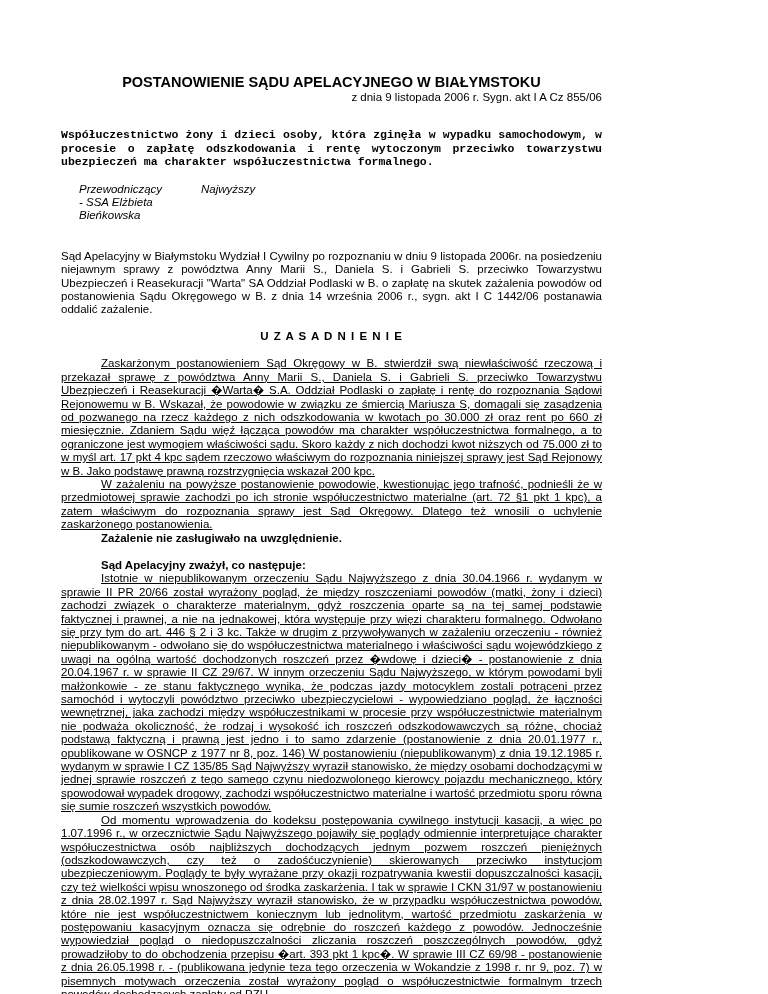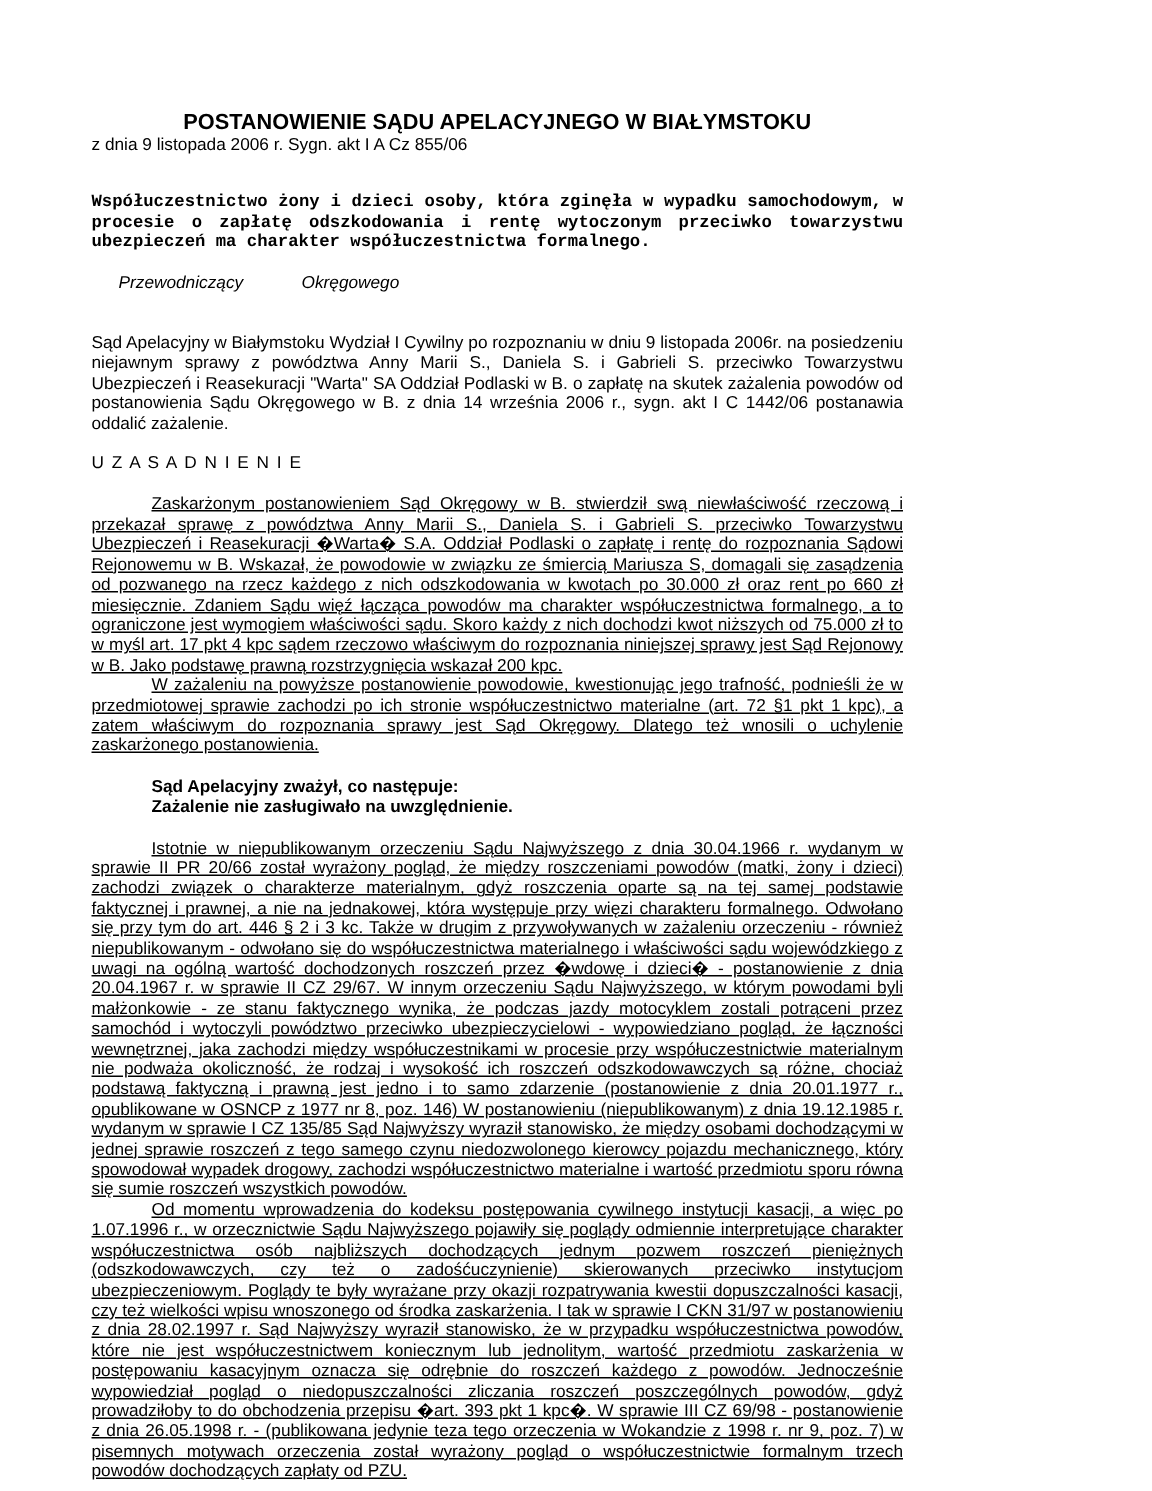--- a/index.html
+++ b/index.html
@@ -23,42 +23,42 @@
     text-align: justify;
   }
   .doc-title {
     text-align: center;
     font-weight: bold;
     font-size: 14.5px;
     line-height: 16px;
     margin: 0;
   }
   .doc-subtitle {
-    text-align: left;
+    text-align: right;
     margin: 1px 0 24px 0;
   }
   .thesis {
     font-weight: bold;
     margin: 0 0 14px 0;
     font-family: Liberation Mono, monospace;
   }
   .judges {
     display: grid;
     grid-template-columns: 122px 1fr;
     font-style: italic;
     text-align: left;
     margin: 0 0 27px 0;
   }
   .judges span { display: block; margin-left: 18px; }
   .intro {
     margin: 0 0 13px 0;
   }
   .section-heading {
-    text-align: left;
-    font-weight: normal;
+    text-align: center;
+    font-weight: bold;
     letter-spacing: 1px;
     margin: 13px 0 14px 0;
   }
   p.body-par {
     margin: 0;
     text-indent: 40px;
     text-decoration: underline;
   }
   .holding {
     font-weight: bold;
@@ -74,33 +74,34 @@
 <div class="page">
 
   <h1 class="doc-title">POSTANOWIENIE SĄDU APELACYJNEGO W BIAŁYMSTOKU</h1>
 
   <div class="doc-subtitle">z dnia 9 listopada 2006 r. Sygn. akt I A Cz 855/06</div>
 
   <p class="thesis">Współuczestnictwo żony i dzieci osoby, która zginęła w wypadku samochodowym, w procesie o zapłatę odszkodowania i rentę wytoczonym przeciwko towarzystwu ubezpieczeń ma charakter współuczestnictwa formalnego.</p>
 
   <div class="judges">
     <span>Przewodniczący</span>
-    <span>Okręgowego</span>
+    <span>Najwyższy</span>
+    <span>- SSA Elżbieta Bieńkowska</span>
     <span></span>
   </div>
 
   <p class="intro">Sąd Apelacyjny w Białymstoku Wydział I Cywilny po rozpoznaniu w dniu 9 listopada 2006r. na posiedzeniu niejawnym sprawy z powództwa Anny Marii S., Daniela S. i Gabrieli S. przeciwko Towarzystwu Ubezpieczeń i Reasekuracji "Warta" SA Oddział Podlaski w B. o zapłatę na skutek zażalenia powodów od postanowienia Sądu Okręgowego w B. z dnia 14 września 2006 r., sygn. akt I C 1442/06 postanawia oddalić zażalenie.</p>
 
   <div class="section-heading">U Z A S A D N I E N I E</div>
 
   <p class="body-par">Zaskarżonym postanowieniem Sąd Okręgowy w B. stwierdził swą niewłaściwość rzeczową i przekazał sprawę z powództwa Anny Marii S., Daniela S. i Gabrieli S. przeciwko Towarzystwu Ubezpieczeń i Reasekuracji �Warta� S.A. Oddział Podlaski o zapłatę i rentę do rozpoznania Sądowi Rejonowemu w B. Wskazał, że powodowie w związku ze śmiercią Mariusza S, domagali się zasądzenia od pozwanego na rzecz każdego z nich odszkodowania w kwotach po 30.000 zł oraz rent po 660 zł miesięcznie. Zdaniem Sądu więź łącząca powodów ma charakter współuczestnictwa formalnego, a to ograniczone jest wymogiem właściwości sądu. Skoro każdy z nich dochodzi kwot niższych od 75.000 zł to w myśl art. 17 pkt 4 kpc sądem rzeczowo właściwym do rozpoznania niniejszej sprawy jest Sąd Rejonowy w B. Jako podstawę prawną rozstrzygnięcia wskazał 200 kpc.</p>
 
   <p class="body-par">W zażaleniu na powyższe postanowienie powodowie, kwestionując jego trafność, podnieśli że w przedmiotowej sprawie zachodzi po ich stronie współuczestnictwo materialne (art. 72 §1 pkt 1 kpc), a zatem właściwym do rozpoznania sprawy jest Sąd Okręgowy. Dlatego też wnosili o uchylenie zaskarżonego postanowienia.</p>
 
+  <div class="holding second">Zażalenie nie zasługiwało na uwzględnienie.</div>
+
   <div class="holding first">Sąd Apelacyjny zważył, co następuje:</div>
-
-  <div class="holding second">Zażalenie nie zasługiwało na uwzględnienie.</div>
 
   <p class="body-par">Istotnie w niepublikowanym orzeczeniu Sądu Najwyższego z dnia 30.04.1966 r. wydanym w sprawie II PR 20/66 został wyrażony pogląd, że między roszczeniami powodów (matki, żony i dzieci) zachodzi związek o charakterze materialnym, gdyż roszczenia oparte są na tej samej podstawie faktycznej i prawnej, a nie na jednakowej, która występuje przy więzi charakteru formalnego. Odwołano się przy tym do art. 446 § 2 i 3 kc. Także w drugim z przywoływanych w zażaleniu orzeczeniu - również niepublikowanym - odwołano się do współuczestnictwa materialnego i właściwości sądu wojewódzkiego z uwagi na ogólną wartość dochodzonych roszczeń przez �wdowę i dzieci� - postanowienie z dnia 20.04.1967 r. w sprawie II CZ 29/67. W innym orzeczeniu Sądu Najwyższego, w którym powodami byli małżonkowie - ze stanu faktycznego wynika, że podczas jazdy motocyklem zostali potrąceni przez samochód i wytoczyli powództwo przeciwko ubezpieczycielowi - wypowiedziano pogląd, że łączności wewnętrznej, jaka zachodzi między współuczestnikami w procesie przy współuczestnictwie materialnym nie podważa okoliczność, że rodzaj i wysokość ich roszczeń odszkodowawczych są różne, chociaż podstawą faktyczną i prawną jest jedno i to samo zdarzenie (postanowienie z dnia 20.01.1977 r., opublikowane w OSNCP z 1977 nr 8, poz. 146) W postanowieniu (niepublikowanym) z dnia 19.12.1985 r. wydanym w sprawie I CZ 135/85 Sąd Najwyższy wyraził stanowisko, że między osobami dochodzącymi w jednej sprawie roszczeń z tego samego czynu niedozwolonego kierowcy pojazdu mechanicznego, który spowodował wypadek drogowy, zachodzi współuczestnictwo materialne i wartość przedmiotu sporu równa się sumie roszczeń wszystkich powodów.</p>
 
   <p class="body-par">Od momentu wprowadzenia do kodeksu postępowania cywilnego instytucji kasacji, a więc po 1.07.1996 r., w orzecznictwie Sądu Najwyższego pojawiły się poglądy odmiennie interpretujące charakter współuczestnictwa osób najbliższych dochodzących jednym pozwem roszczeń pieniężnych (odszkodowawczych, czy też o zadośćuczynienie) skierowanych przeciwko instytucjom ubezpieczeniowym. Poglądy te były wyrażane przy okazji rozpatrywania kwestii dopuszczalności kasacji, czy też wielkości wpisu wnoszonego od środka zaskarżenia. I tak w sprawie I CKN 31/97 w postanowieniu z dnia 28.02.1997 r. Sąd Najwyższy wyraził stanowisko, że w przypadku współuczestnictwa powodów, które nie jest współuczestnictwem koniecznym lub jednolitym, wartość przedmiotu zaskarżenia w postępowaniu kasacyjnym oznacza się odrębnie do roszczeń każdego z powodów. Jednocześnie wypowiedział pogląd o niedopuszczalności zliczania roszczeń poszczególnych powodów, gdyż prowadziłoby to do obchodzenia przepisu �art. 393 pkt 1 kpc�. W sprawie III CZ 69/98 - postanowienie z dnia 26.05.1998 r. - (publikowana jedynie teza tego orzeczenia w Wokandzie z 1998 r. nr 9, poz. 7) w pisemnych motywach orzeczenia został wyrażony pogląd o współuczestnictwie formalnym trzech powodów dochodzących zapłaty od PZU.</p>
 
 </div>
 
 </body></html>

